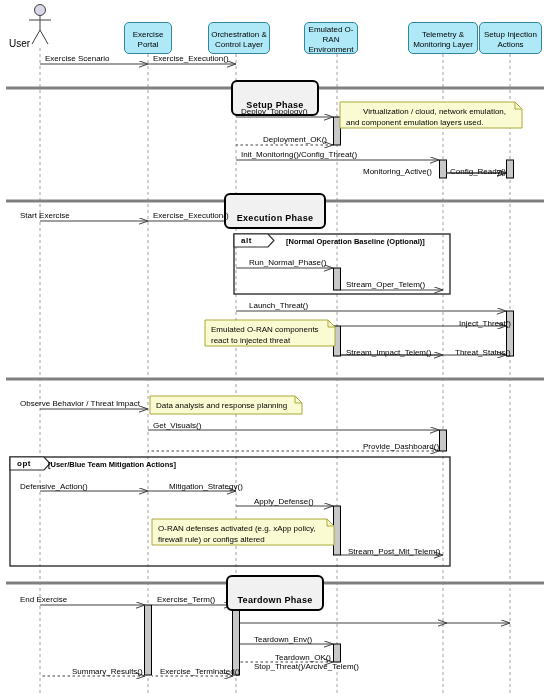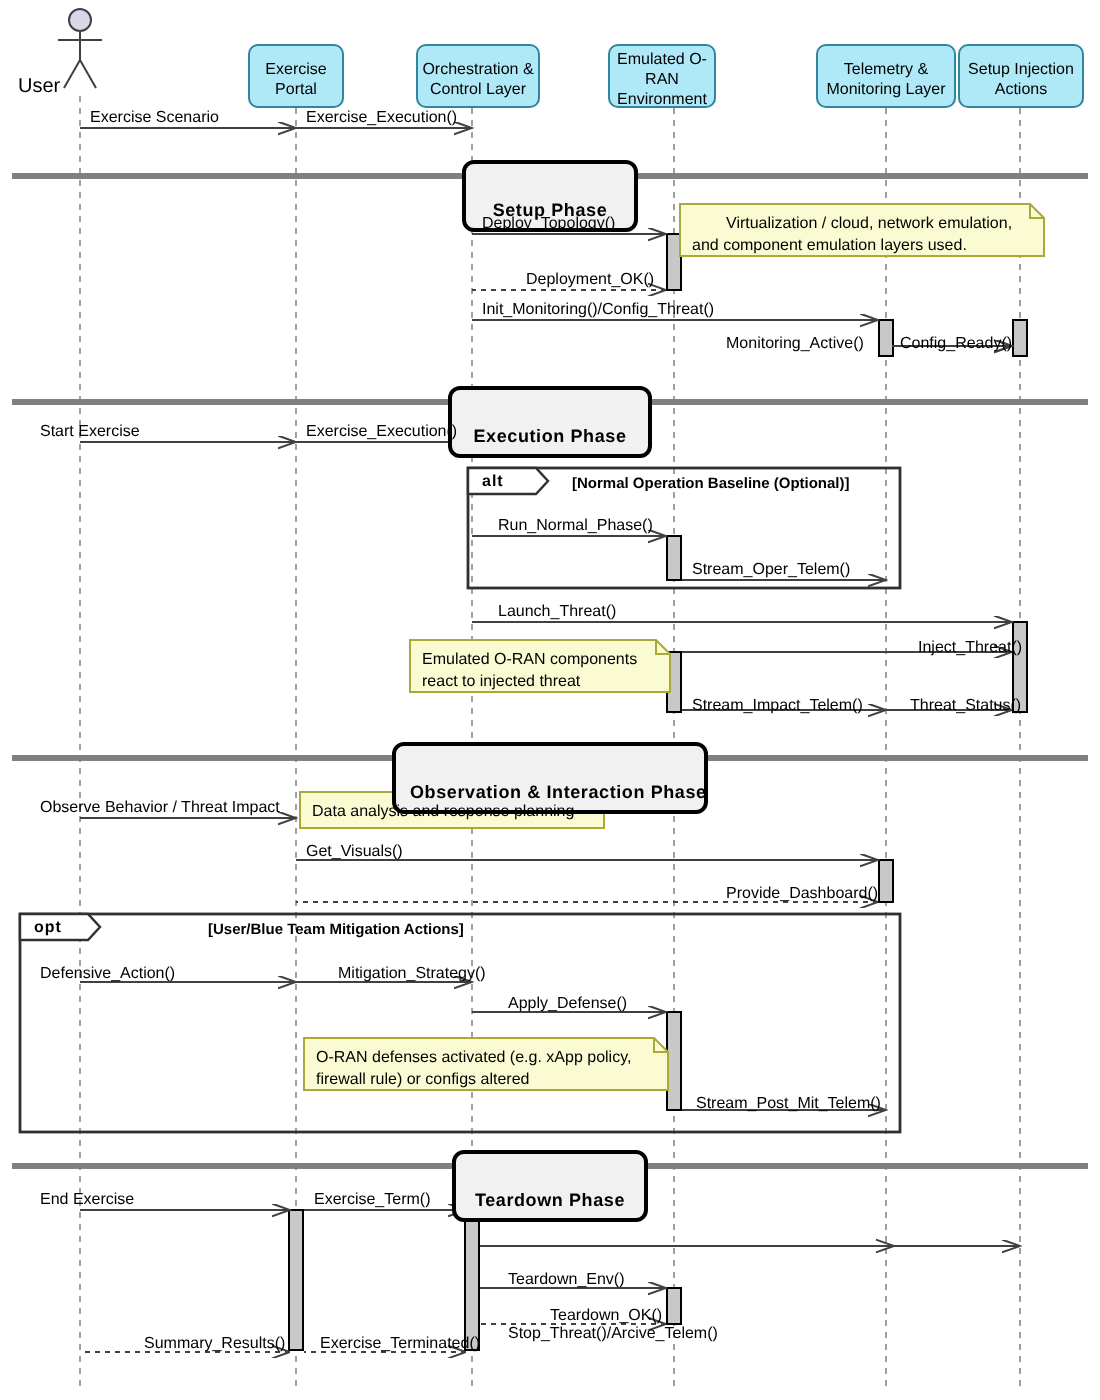--- a/index.html
+++ b/index.html
@@ -208,27 +208,26 @@
     <span>Telemetry &amp;</span>
     <span>Monitoring Layer</span>
   </div>
   <div class="participant" id="p4" style="left: 479px; top: 22px; width: 63px; height: 32px;">
     <span>Setup Injection</span>
     <span>Actions</span>
   </div>
 
   <div class="phase-label" id="ph0" style="left: 231px; top: 80px; width: 88px;">Setup Phase</div>
   <div class="phase-label" id="ph1" style="left: 224px; top: 193px; width: 102px;">Execution Phase</div>
-  <div class="phase-label" id="ph2" style="left: 196px; top: 371px; width: 158px;">Observation &amp; Interaction Phase</div>
   <div class="phase-label" id="ph3" style="left: 226px; top: 575px; width: 98px;">Teardown Phase</div>
 
   <div class="frag-op" id="fo0" style="left: 241px; top: 236px;">alt</div>
   <div class="frag-guard" id="fg0" style="left: 286px; top: 236.5px;">[Normal Operation Baseline (Optional)]</div>
   <div class="frag-op" id="fo1" style="left: 17px; top: 459px;">opt</div>
-  <div class="frag-guard" id="fg1" style="left: 72px; top: 459.5px; padding-left: 32px;">[User/Blue Team Mitigation Actions]</div>
+  <div class="frag-guard" id="fg1" style="left: 48px; top: 459.5px;">[User/Blue Team Mitigation Actions]</div>
 
   <div id="dyn-layer">
       <div class="note-text" style="left: 346px; top: 106px; margin-left: 17px;">Virtualization / cloud, network emulation,</div>
       <div class="note-text" style="left: 346px; top: 117px;">and component emulation layers used.</div>
       <div class="note-text" style="left: 211px; top: 324px;">Emulated O-RAN components</div>
       <div class="note-text" style="left: 211px; top: 335px;">react to injected threat</div>
       <div class="note-text" style="left: 156px; top: 400px;">Data analysis and response planning</div>
       <div class="note-text" style="left: 158px; top: 523px;">O-RAN defenses activated (e.g. xApp policy,</div>
       <div class="note-text" style="left: 158px; top: 534px;">firewall rule) or configs altered</div>
       <div class="lbl" style="left: 45px; top: 54px;">Exercise Scenario</div>

